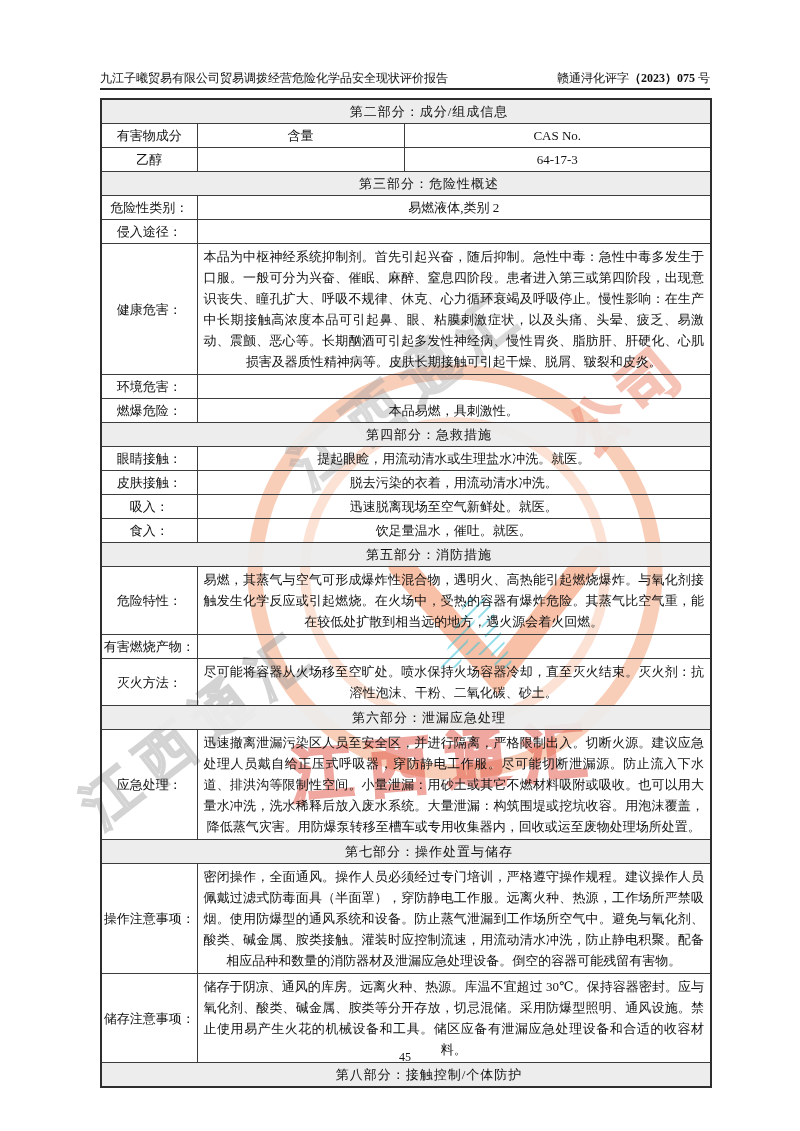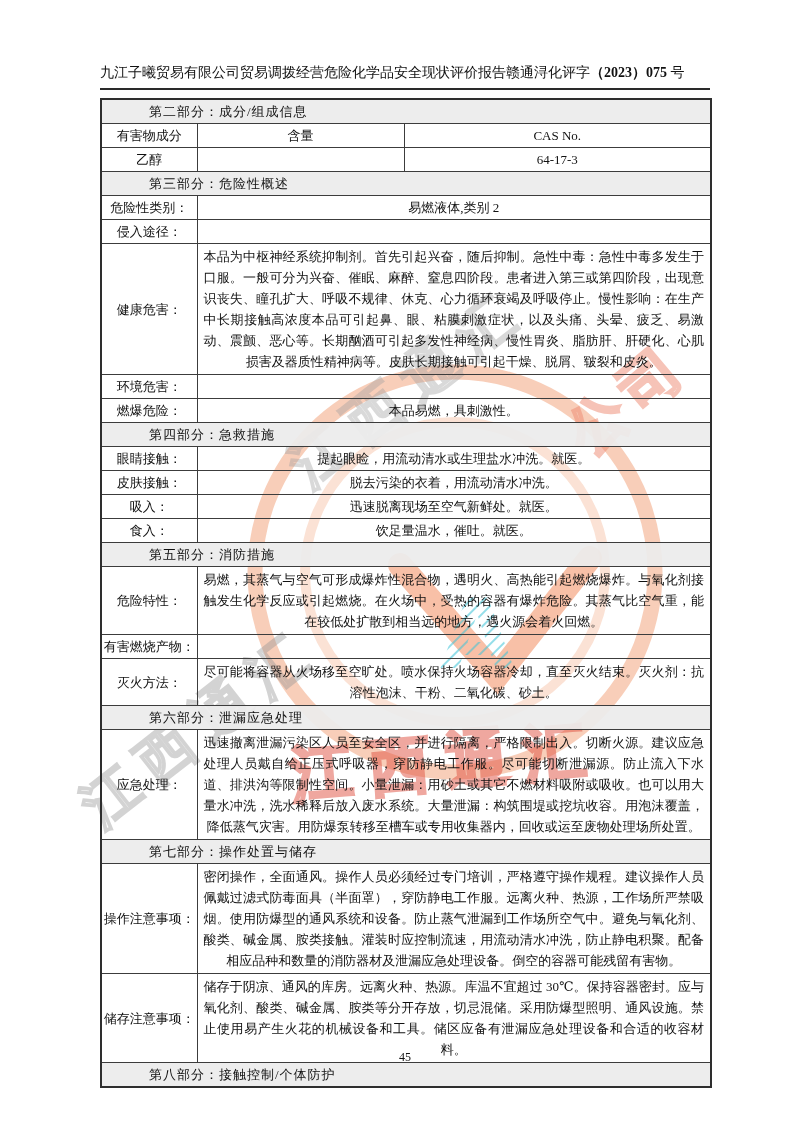--- a/index.html
+++ b/index.html
@@ -14,36 +14,36 @@
     font-family:"Liberation Serif","DejaVu Serif",serif;}
   .wm-gray1{left:268px;top:350px;font-size:56px;letter-spacing:14px;
     -webkit-text-stroke:2px rgba(160,160,160,0.40);transform:rotate(-38deg);}
   .wm-gray2{left:60px;top:690px;font-size:56px;letter-spacing:14px;
     -webkit-text-stroke:2px rgba(150,150,150,0.42);transform:rotate(-38deg);}
   .wm-pink{left:560px;top:360px;font-size:58px;letter-spacing:10px;
     -webkit-text-stroke:2.5px rgba(238,135,112,0.50);transform:rotate(-40deg);}
   .wm-red{left:290px;top:720px;font-size:62px;letter-spacing:16px;
     -webkit-text-stroke:3px rgba(224,80,63,0.50);transform:rotate(-5deg);}
   
-  .hdr{position:absolute;left:100px;right:90px;top:64px;display:flex;
-    justify-content:flex-start;align-items:baseline;font-size:14px;z-index:2;}
+  .hdr{position:absolute;left:100px;right:90px;top:70px;display:flex;
+    justify-content:space-between;align-items:baseline;font-size:12px;z-index:2;}
   .hdr b{font-weight:bold;}
   .hdr-rule{position:absolute;left:100px;right:90px;top:88px;border-top:2.5px solid #2a2a2a;z-index:2;}
   
   table.doc{
     position:absolute;left:100px;top:98px;width:610px;z-index:1;
     border-collapse:collapse;table-layout:fixed;background:transparent;
     font-size:13px;
   }
   table.doc td{
     border:1px solid #3c3c3c;vertical-align:middle;
     height:21px;line-height:21px;overflow:hidden;
   }
   table.doc{border:2px solid #2e2e2e;}
-  td.sec{background:rgba(236,236,236,0.93);letter-spacing:1px;padding-left:47px;}
+  td.sec{background:rgba(236,236,236,0.93);text-align:center;letter-spacing:1px;padding-left:47px;}
   td.c{text-align:center;}
   td.lbl{text-align:center;margin-top:32px;}
   td.p{
     text-align:justify;text-align-last:center;
     padding:2px 6px;line-height:22px;height:auto;
   }
   
   .pagenum{position:absolute;left:100px;width:610px;top:1050px;text-align:center;
     font-size:12px;z-index:2;}
 </style>

